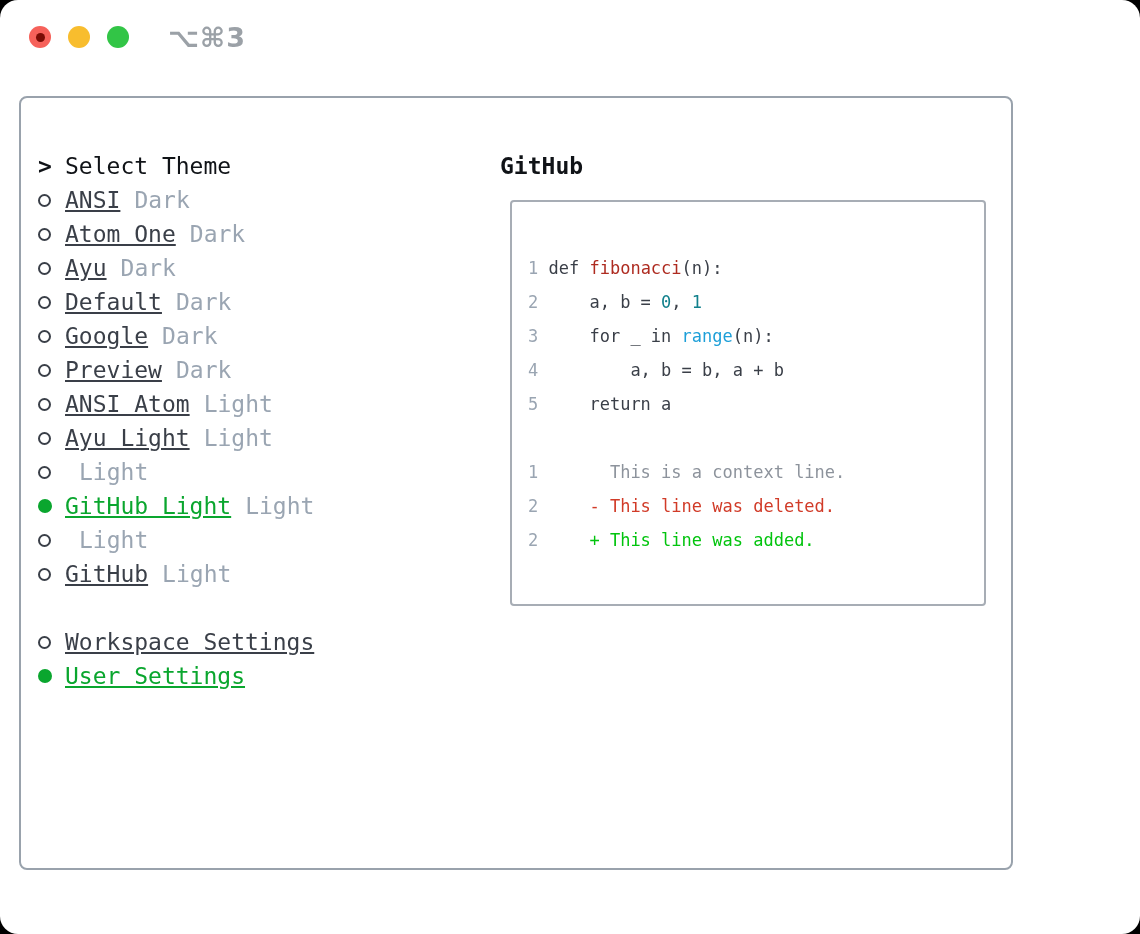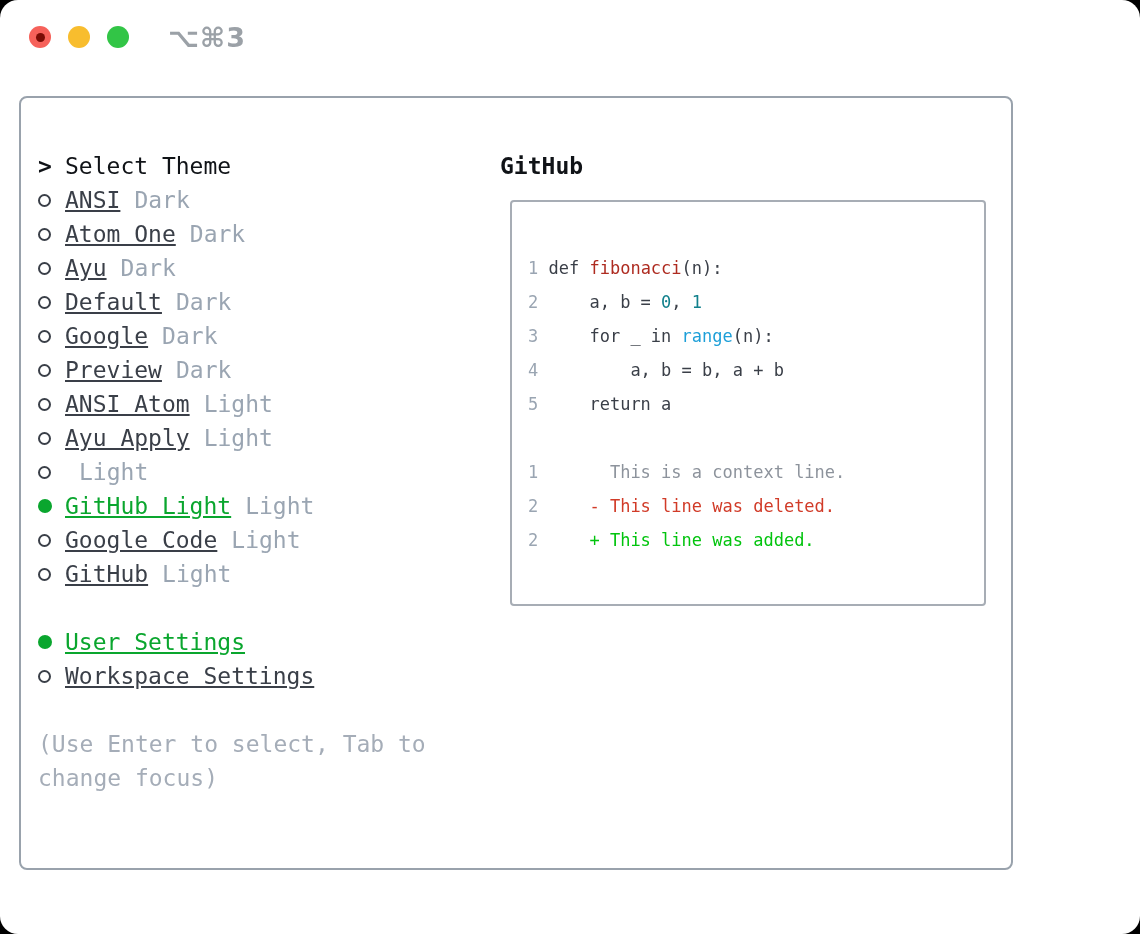--- a/index.html
+++ b/index.html
@@ -137,73 +137,71 @@
             <span class="slot">
               <span class="bullet"></span>
             </span>
             <span class="iname">ANSI Atom</span>
             <span class="variant">Light</span>
           </div>
           <div class="row">
             <span class="slot">
               <span class="bullet"></span>
             </span>
-            <span class="iname">Ayu Apply</span>
+            <span class="iname">Ayu Light</span>
             <span class="variant">Light</span>
           </div>
           <div class="row">
             <span class="slot">
               <span class="bullet"></span>
             </span>
             <span class="variant">Light</span>
           </div>
           <div class="row">
             <span class="slot">
               <span class="bullet sel"></span>
             </span>
             <span class="iname sel">GitHub Light</span>
             <span class="variant">Light</span>
           </div>
           <div class="row">
             <span class="slot">
               <span class="bullet"></span>
             </span>
-            <span class="iname">Google Code</span>
             <span class="variant">Light</span>
           </div>
           <div class="row">
             <span class="slot">
               <span class="bullet"></span>
             </span>
             <span class="iname">GitHub</span>
             <span class="variant">Light</span>
           </div>
         </div>
 
       <div class="spacer"></div>
 
 
       <div id="apply-list">
           <div class="row">
             <span class="slot">
+              <span class="bullet"></span>
+            </span>
+            <span class="iname">Workspace Settings</span>
+          </div>
+          <div class="row">
+            <span class="slot">
               <span class="bullet sel"></span>
             </span>
             <span class="iname sel">User Settings</span>
           </div>
-          <div class="row">
-            <span class="slot">
-              <span class="bullet"></span>
-            </span>
-            <span class="iname">Workspace Settings</span>
-          </div>
         </div>
 
       <div class="spacer"></div>
 
-      <div class="hint">(Use Enter to select, Tab to change focus)</div>
     </div>
 
     <div class="preview-heading">GitHub</div>
 
     <div class="preview-box">
       <pre id="code-pre"><span class="ln">1</span> <span class="seg-code">def </span><span class="seg-function">fibonacci</span><span class="seg-code">(n):</span>
 <span class="ln">2</span> <span class="seg-code">    a, b = </span><span class="seg-number">0</span><span class="seg-code">, </span><span class="seg-number">1</span>
 <span class="ln">3</span> <span class="seg-code">    for _ in </span><span class="seg-builtin">range</span><span class="seg-code">(n):</span>
 <span class="ln">4</span> <span class="seg-code">        a, b = b, a + b</span>
 <span class="ln">5</span> <span class="seg-code">    return a</span>

